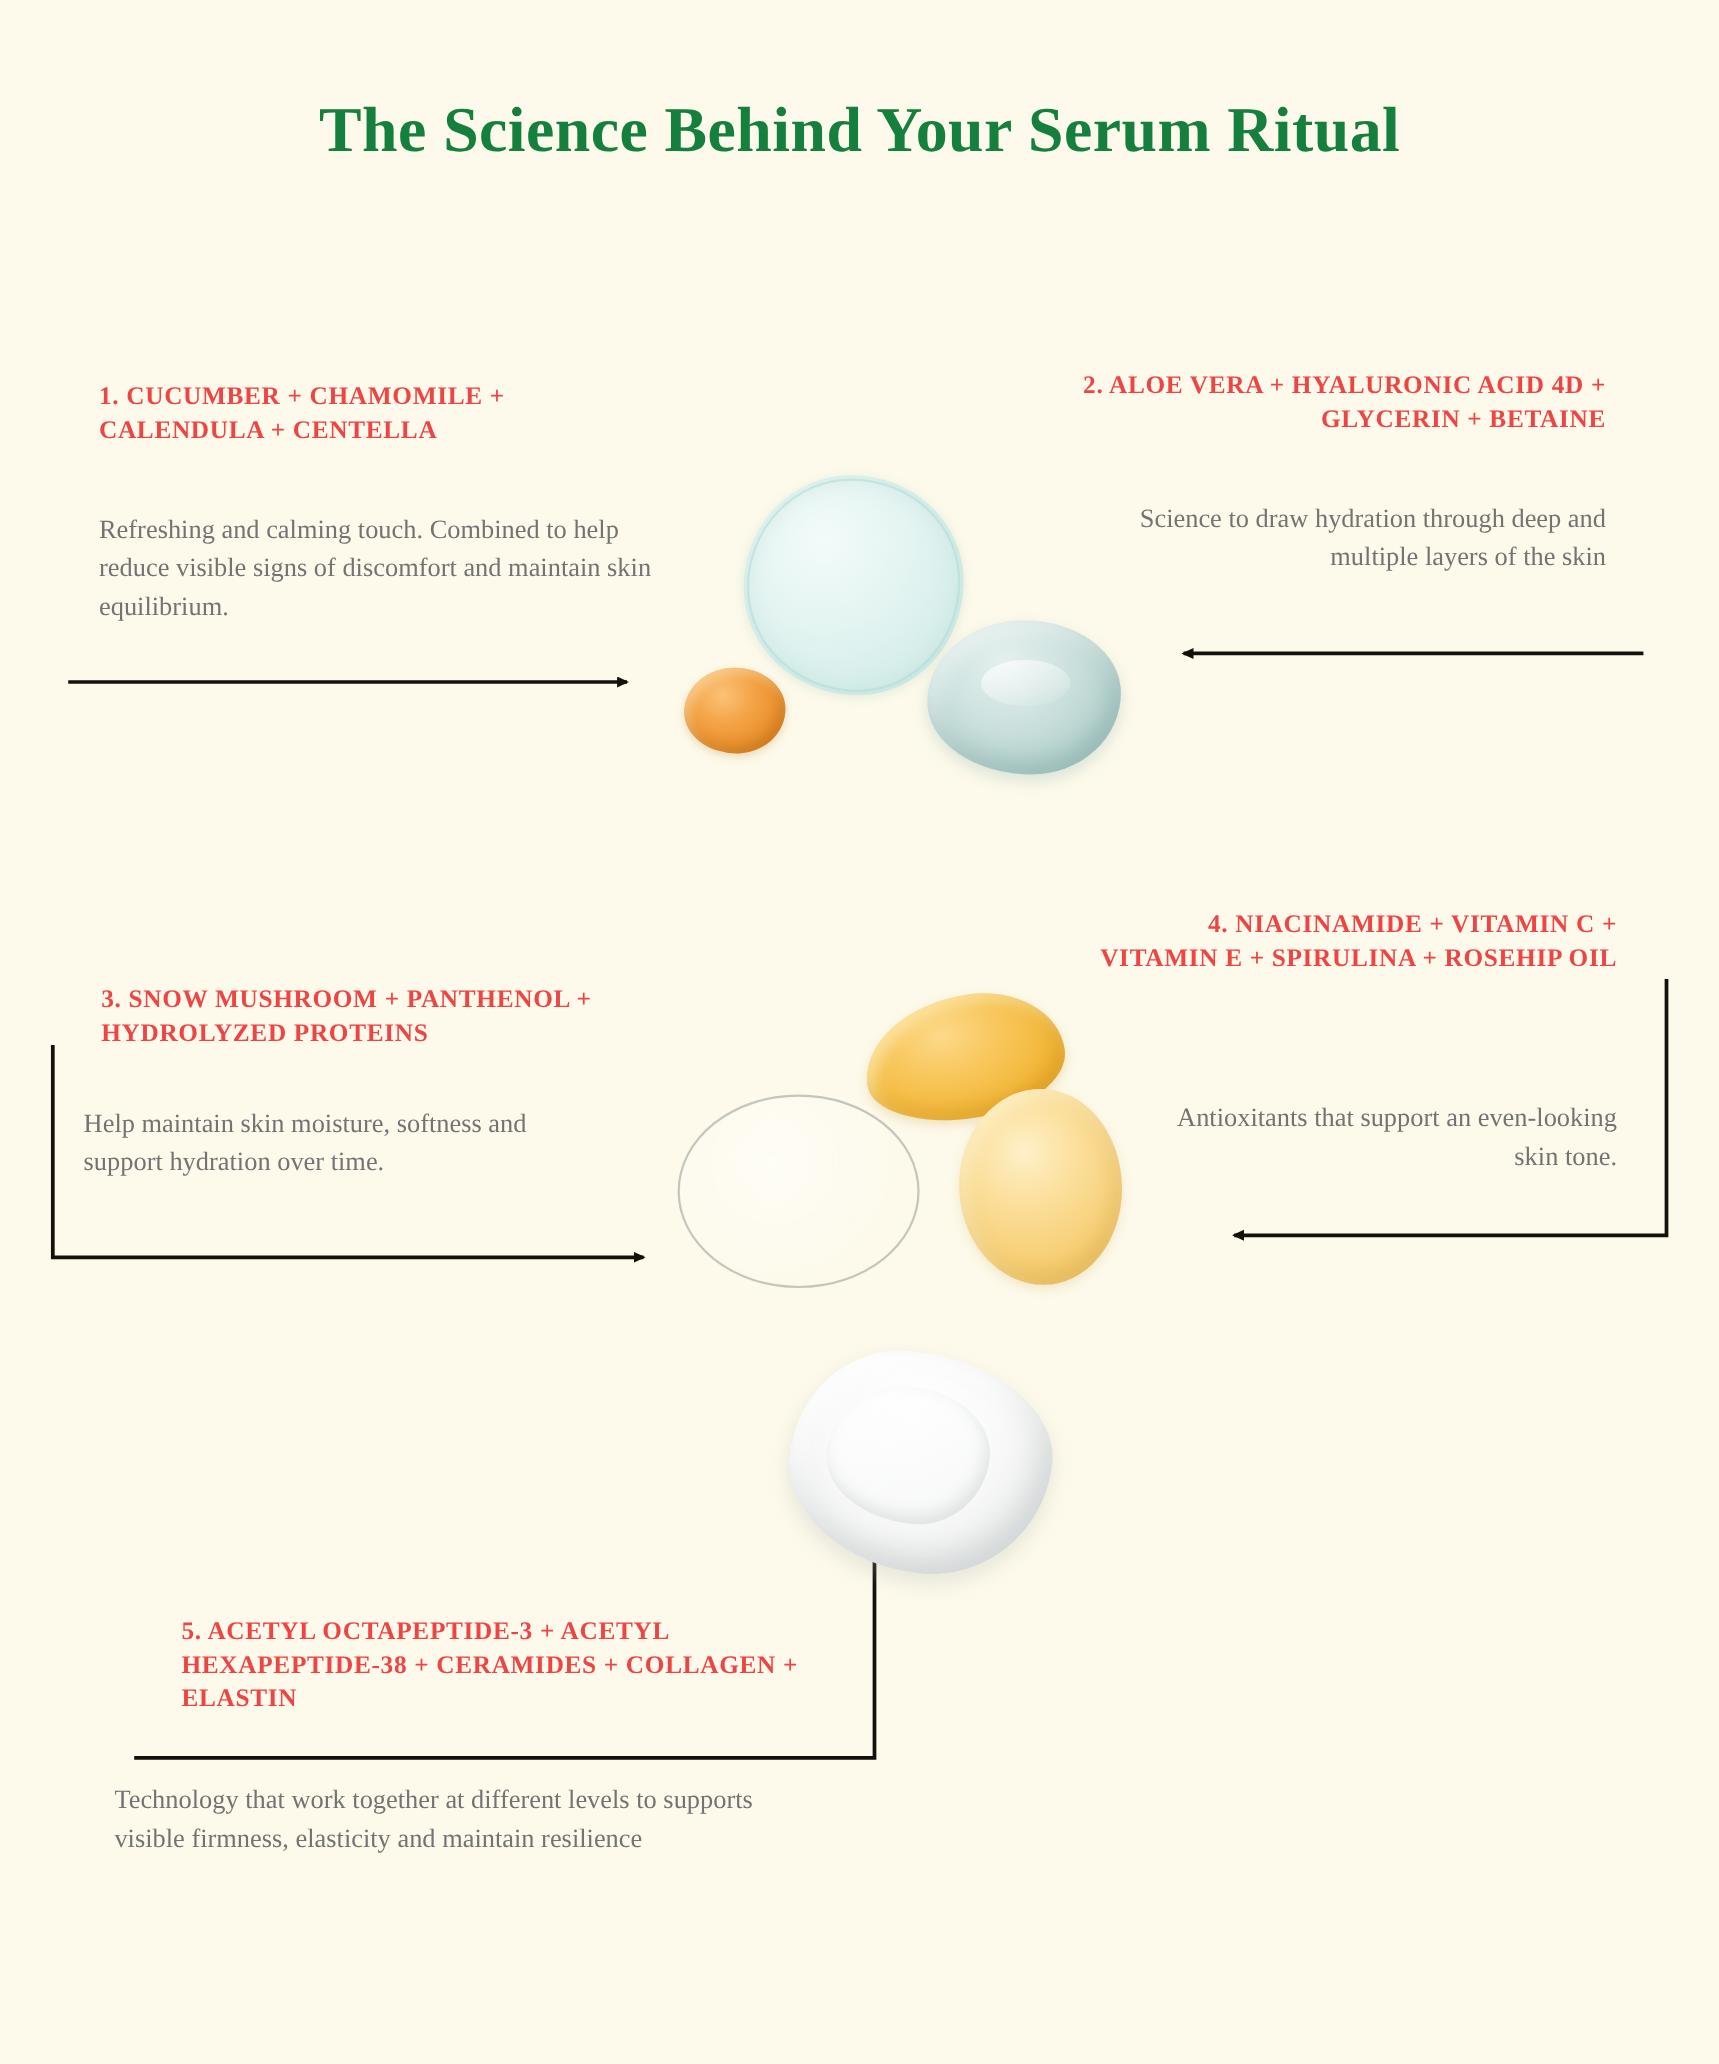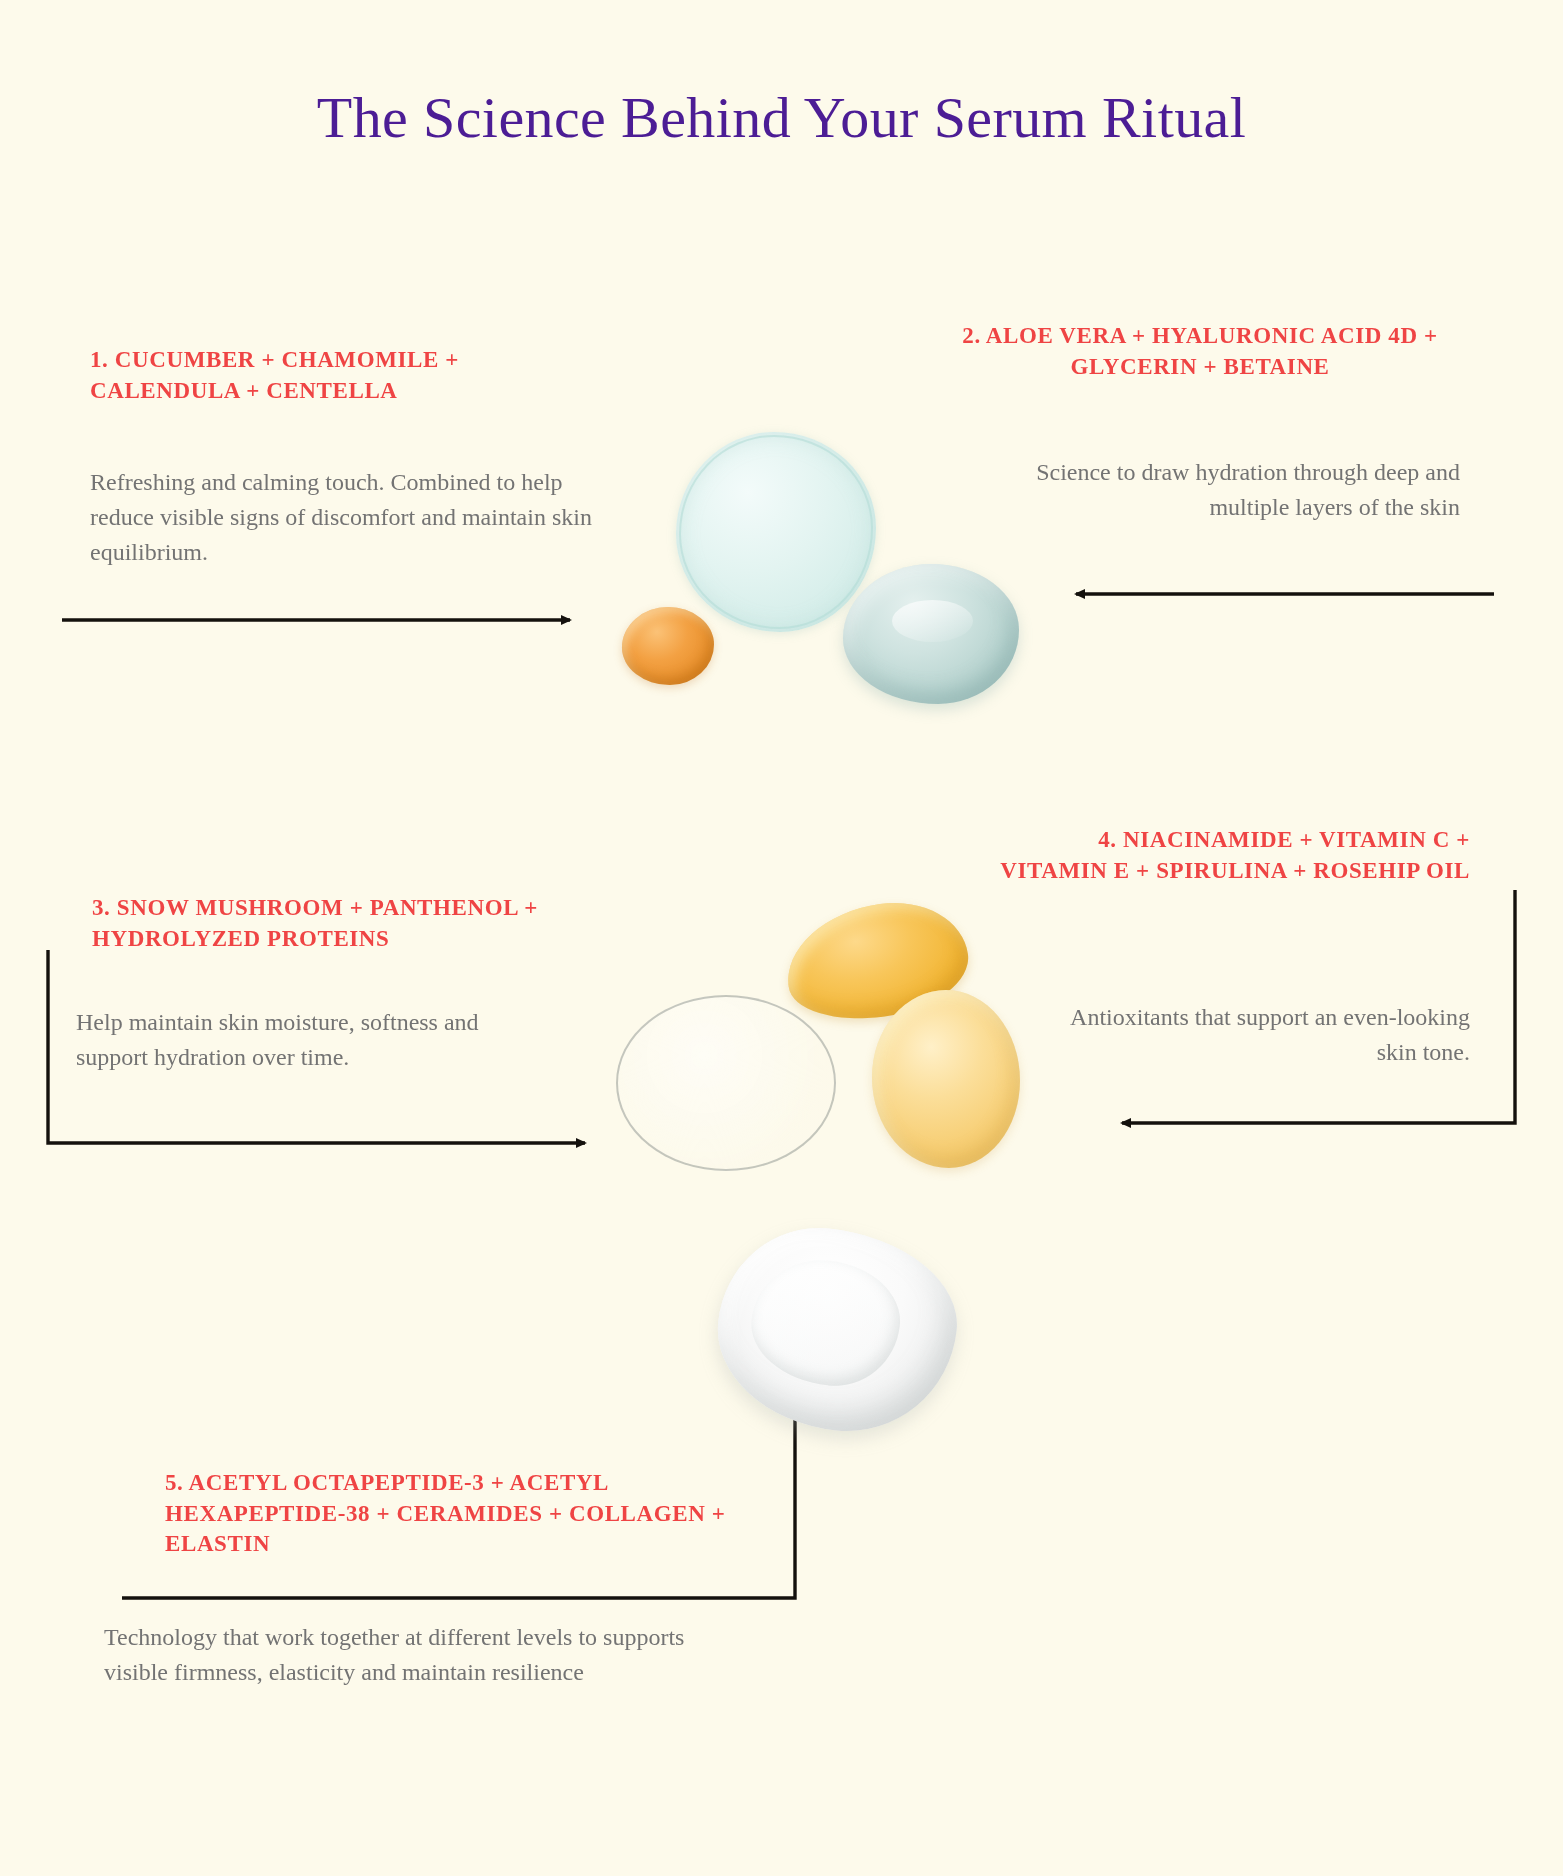--- a/index.html
+++ b/index.html
@@ -24,23 +24,23 @@
   }
 
   
   .page-title {
     position: absolute;
     top: 84px;
     left: 0;
     width: 1563px;
     text-align: center;
     font-size: 58px;
-    font-weight: 400;
+    font-weight: 700;
     letter-spacing: 0.4px;
-    color: #4c1d95;
+    color: #15803d;
     font-family: "Liberation Serif", "DejaVu Serif", serif;
   }
 
   
   .block { position: absolute; }
   .heading {
     font-size: 23px;
     font-weight: 700;
     letter-spacing: 0.6px;
     line-height: 1.33;
@@ -55,21 +55,21 @@
     color: #737373;
     font-family: "Liberation Serif", "DejaVu Serif", serif;
   }
   .align-left  { text-align: left; }
   .align-right { text-align: right; }
 
   
   #sec1-heading { top: 345px; left: 90px;  width: 470px; }
   #sec1-body    { top: 465px; left: 90px;  width: 510px; }
 
-  #sec2-heading { top: 321px; left: 940px; width: 520px; text-align: center; }
+  #sec2-heading { top: 335px; left: 940px; width: 520px; }
   #sec2-body    { top: 455px; left: 960px; width: 500px; }
 
   #sec3-heading { top: 845px; left: 92px;  width: 470px; margin-top: 48px; }
   #sec3-body    { top: 1005px; left: 76px; width: 480px; }
 
   #sec4-heading { top: 825px; left: 1000px; width: 470px; }
   #sec4-body    { top: 1000px; left: 1030px; width: 440px; }
 
   #sec5-heading { top: 1468px; left: 120px; width: 600px; margin-left: 45px; }
   #sec5-body    { top: 1620px; left: 104px; width: 600px; }

